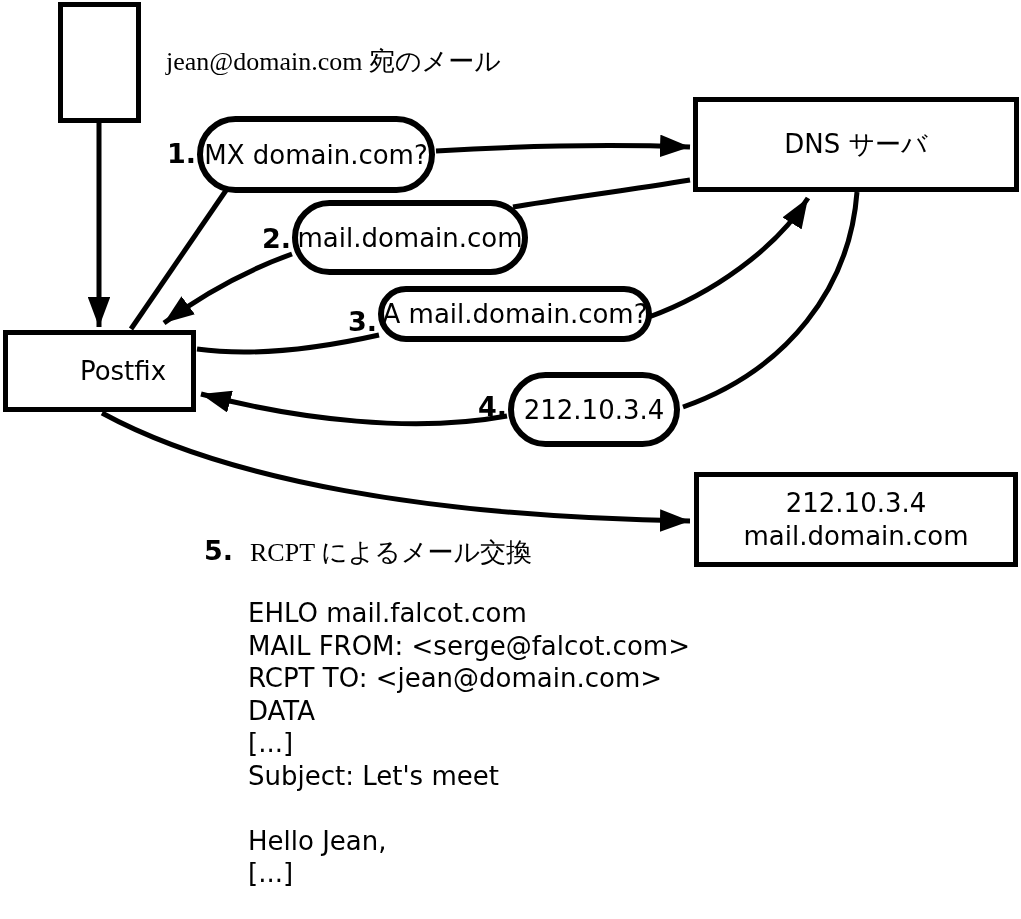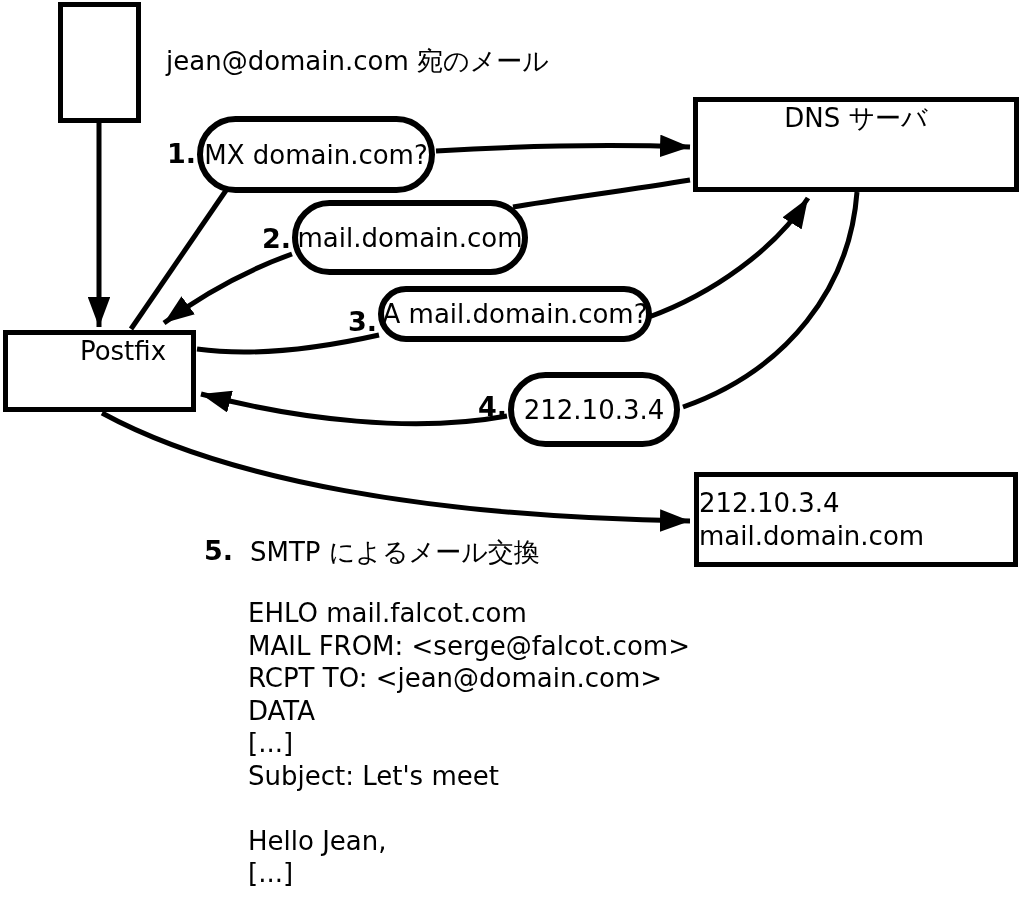--- a/index.html
+++ b/index.html
@@ -9,21 +9,21 @@
     overflow:hidden;
     font-family:"DejaVu Sans","Liberation Sans",sans-serif;
     color:#000;
   }
   #arrows{position:absolute;left:0;top:0;width:1021px;height:919px;}
   .node{
     position:absolute;
     background:#fff;
     border:5px solid #000;
     box-sizing:border-box;
-    display:flex;align-items:flex-start;justify-content:center;
+    display:flex;align-items:center;justify-content:center;
     text-align:center;
     font-size:26px;line-height:33px;
   }
   .bubble{
     position:absolute;
     background:#fff;
     border:6px solid #000;
     border-radius:999px;
     box-sizing:border-box;
     display:flex;align-items:center;justify-content:center;
@@ -34,20 +34,21 @@
     position:absolute;
     width:34px;
     text-align:right;
     font-size:27px;
     font-weight:bold;
   }
   .label-text{
     position:absolute;
     font-size:26px;
     white-space:nowrap;
+    font-family:Liberation Serif, serif;
   }
   .transcript{
     position:absolute;
     font-size:26px;
     line-height:32.5px;
     white-space:pre-line;
   }
 </style>
 </head>
 <body>
@@ -103,21 +104,21 @@
 <div class="bubble" style="left:378px;top:286px;width:274px;height:56px;">
   <span>A mail.domain.com?</span>
 </div>
 
 <div class="stepnum" style="left:473px;top:391px;">4.</div>
 <div class="bubble" style="left:508px;top:372px;width:172px;height:75px;">
   <span>212.10.3.4</span>
 </div>
 
 <div class="stepnum" style="left:199px;top:535px;">5.</div>
-<div class="label-text" style="left:250px;top:535px;">SMTP によるメール交換</div>
+<div class="label-text" style="left:250px;top:535px;">RCPT によるメール交換</div>
 
 <div class="transcript" style="left:248px;top:597px;">EHLO mail.falcot.com
 MAIL FROM: &lt;serge@falcot.com&gt;
 RCPT TO: &lt;jean@domain.com&gt;
 DATA
 [...]
 Subject: Let's meet
 
 Hello Jean,
 [...]

